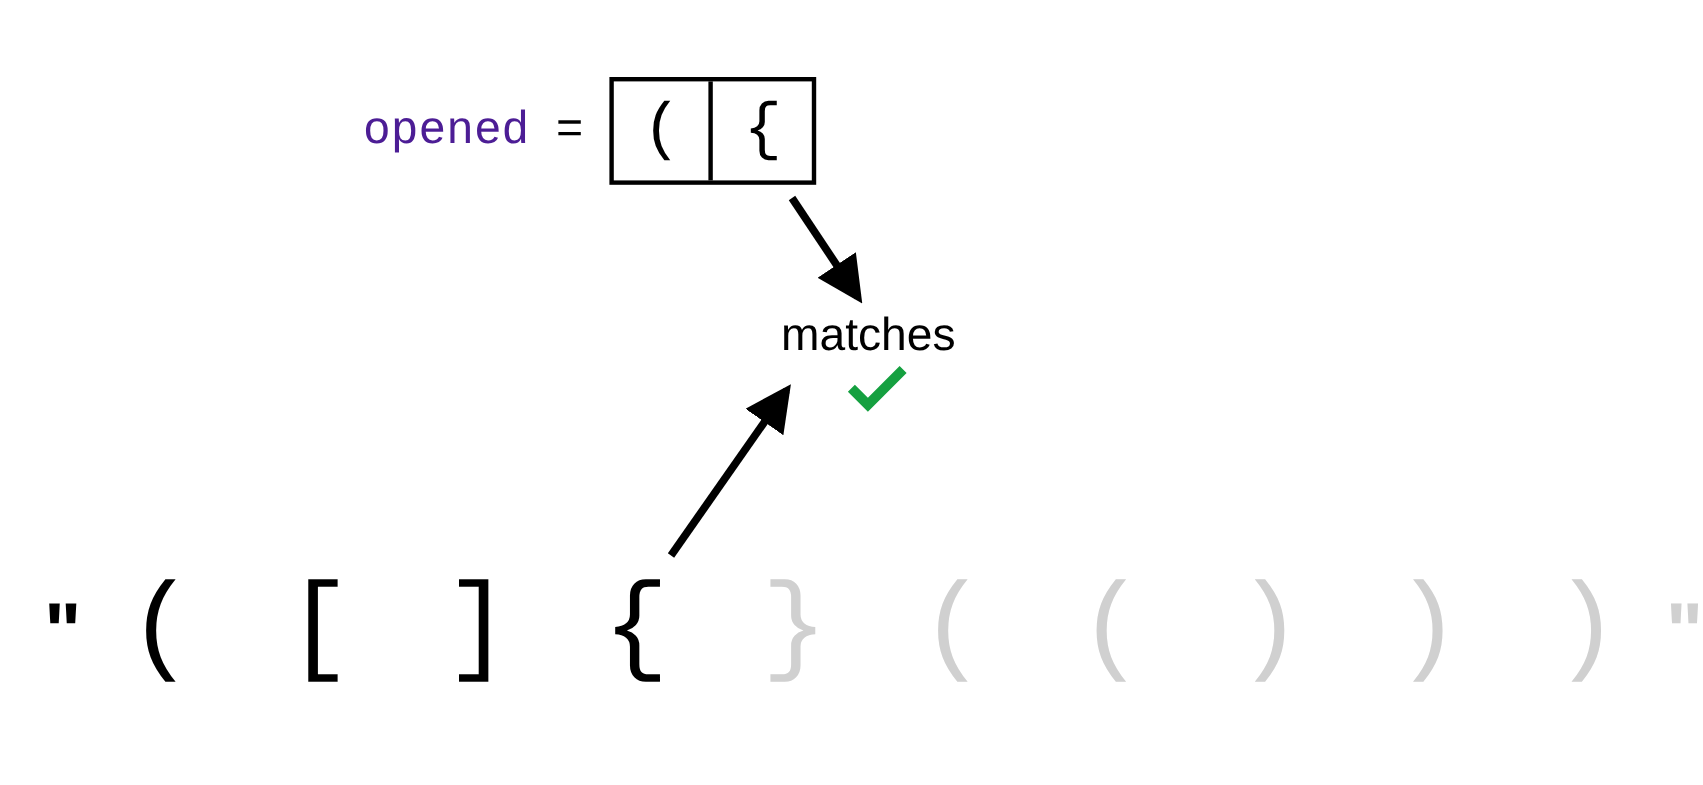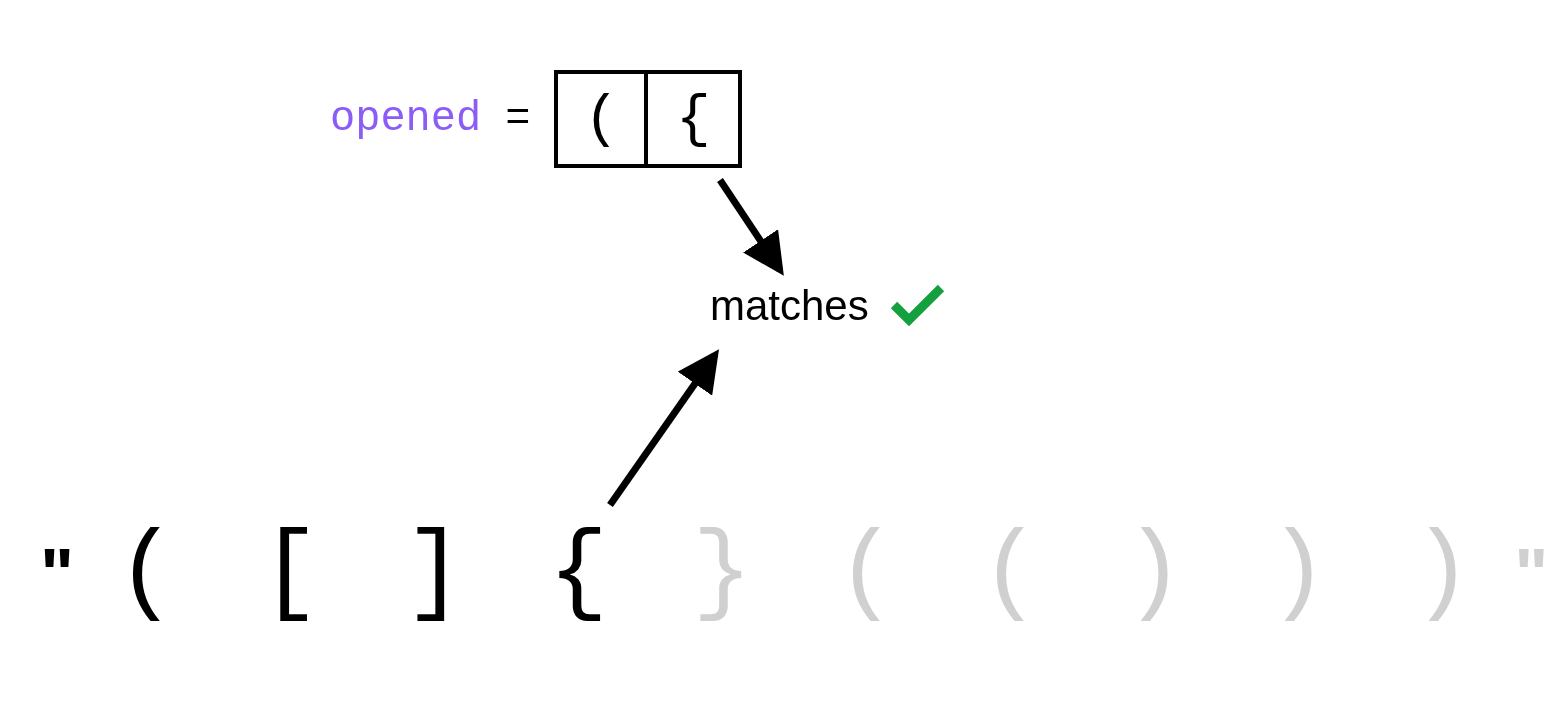--- a/index.html
+++ b/index.html
@@ -17,21 +17,21 @@
     .opened-section {
       position: absolute;
       top: 70px;
       left: 330px;
       display: flex;
       align-items: center;
     }
     .opened-label {
       font-size: 42px;
       font-family: 'Consolas', 'Courier New', monospace;
-      color: #8b5cf6;
+      color: #4c1d95;
     }
     .equals-sign {
       font-size: 42px;
       font-family: 'Consolas', 'Courier New', monospace;
       color: #000;
       margin: 0 24px;
     }
     .stack-container {
       display: flex;
       border: 4px solid #000;
@@ -47,21 +47,22 @@
       color: #000;
     }
     .stack-cell:not(:last-child) {
       border-right: 4px solid #000;
     }
     .matches-section {
       position: absolute;
       top: 280px;
       left: 710px;
       display: flex;
-      align-items: flex-end;
+      align-items: center;
+      flex-direction: column;
     }
     .matches-label {
       font-size: 42px;
       color: #000;
     }
     .checkmark {
       margin-left: 20px;
     }
     .string-section {
       position: absolute;

